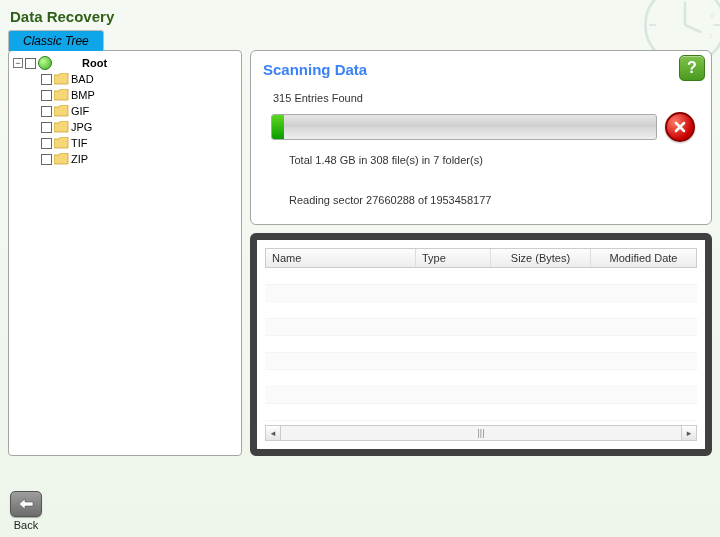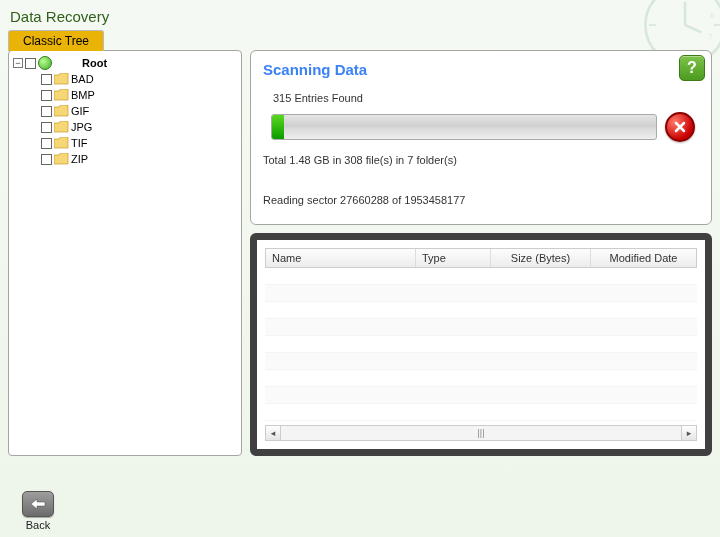--- a/index.html
+++ b/index.html
@@ -17,38 +17,39 @@
     top: -20px;
     right: -10px;
     width: 90px;
     height: 90px;
     opacity: 0.22;
     pointer-events: none;
   }
   .page-title {
     color: #2f5f19;
     font-size: 15px;
-    font-weight: normal;
+    font-weight: bold;
     padding: 8px 10px 4px 10px;
   }
   .tab-strip {
     margin-left: 8px;
     height: 22px;
     display: flex;
     align-items: flex-end;
   }
   .tab {
     border: 1px solid #bbb;
     border-bottom: none;
     border-radius: 3px 3px 0 0;
     padding: 3px 14px 3px 14px;
     font-size: 12px;
-    background: #eab308;
+    background: #0ea5e9;
     position: relative;
     z-index: 2;
+    font-style: italic;
   }
   .content-row {
     display: flex;
     gap: 8px;
     padding: 0 8px;
     margin-top: -1px;
   }
   .tree-panel {
     width: 256px;
     height: 406px;
@@ -147,21 +148,21 @@
     background: radial-gradient(circle at 30% 30%, #ff7a6a, #c90000 70%);
     border:2px solid #8a0000;
     display:flex; align-items:center; justify-content:center;
     cursor:pointer;
     box-shadow: 0 1px 2px rgba(0,0,0,0.3);
   }
   .cancel-btn svg { display:block; }
   .total-line, .sector-line {
     font-size: 11px;
     color:#333;
-    margin-left: 0;
+    margin-left: 26px;
   }
   .total-line { margin-bottom: 28px; }
   .sector-line { margin-bottom: 4px; }
   .table-panel {
     flex:1;
     border:7px solid #404040;
     border-radius:6px;
     background:#fff;
     padding:8px;
     display:flex; flex-direction:column;
@@ -199,21 +200,21 @@
     width:15px; height:100%;
     border-right:1px solid #ccc;
     background:linear-gradient(#fefefe,#e5e5e5);
     display:flex;align-items:center;justify-content:center;
     font-size:9px;color:#555;cursor:pointer;
   }
   .sbtn.right{ border-right:none; border-left:1px solid #ccc;}
   .strack{ flex:1; position:relative; text-align:center; font-size:9px; color:#888;}
   .footer {
     position:absolute;
-    left:12px; right:0;
+    left:0; right:0;
     bottom:0;
     padding: 6px 14px 6px 10px;
     display:flex; justify-content:space-between; align-items:flex-end;
   }
   .foot-btn { text-align:center; cursor:pointer; }
   .foot-lbl { font-size:11px; color:#222; margin-top:2px;}
   .back-icon {
     width:32px;height:26px;border-radius:5px;
     background:linear-gradient(#9e9e9e,#6c6c6c);
     border:1px solid #555;

